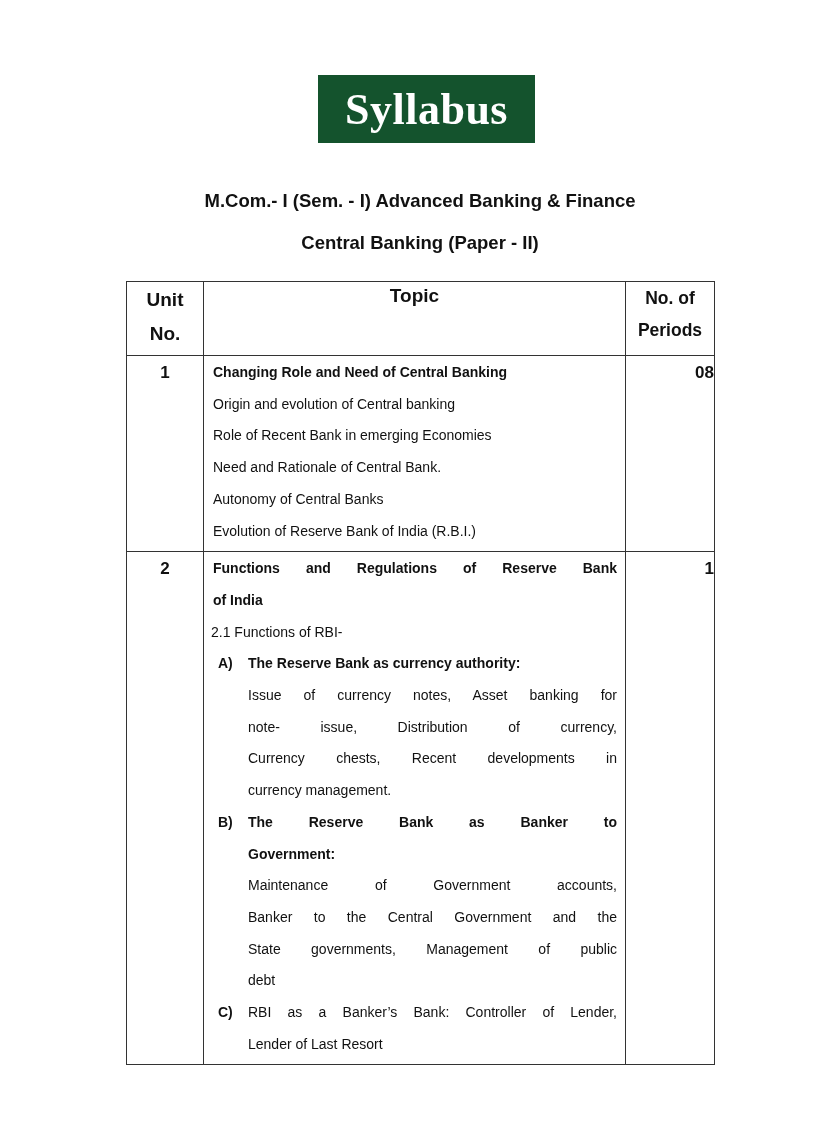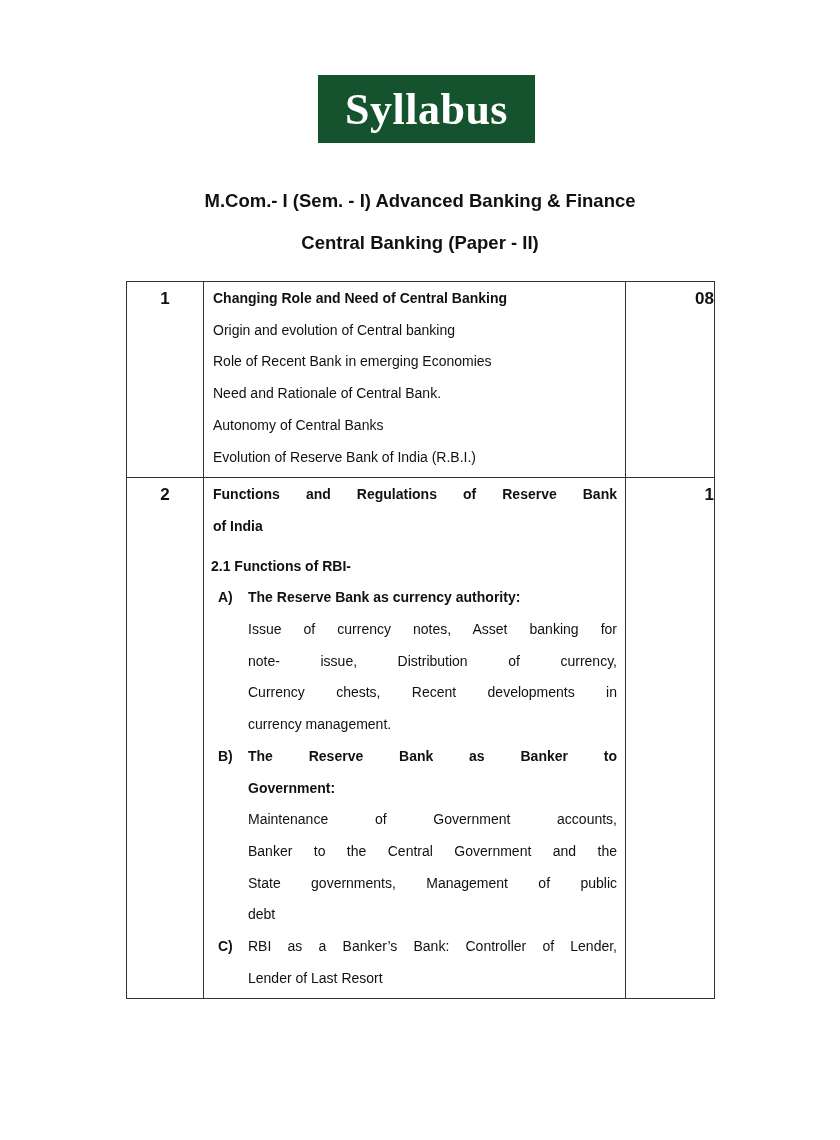--- a/index.html
+++ b/index.html
@@ -36,21 +36,21 @@
     .hdr-unit { padding-top: 1px !important; }
     .hdr-topic { padding-top: 0 !important; line-height: 28px; }
     .hdr-periods { font-size: 17.5px; line-height: 32px; padding-top: -2px; }
 
     .cell-num { text-align: center; font-weight: bold; font-size: 17px; line-height: 31.7px; padding-top: 1px !important; }
     .cell-periods { text-align: right; font-weight: bold; font-size: 17px; line-height: 31.7px; padding-top: 1px !important; }
     .cell-topic { padding: 1px 8px 4px 9px !important; font-size: 14px; line-height: 31.7px; }
 
     .t-line { display: block; white-space: nowrap; }
     .t-bold { font-weight: bold; }
-    .sec-label { font-weight: bold; margin-left: -2px; margin-top: 8px; }
+    .sec-label { font-weight: normal; margin-left: -2px; }
 
     .item { display: flex; }
     .item-marker { width: 35px; flex: none; font-weight: bold; padding-left: 5px; box-sizing: border-box; }
     .item-body { flex: 1; }
     .j { display: block; text-align: justify; text-align-last: justify; }
     .nj { display: block; }
   </style>
 </head>
 <body>
 
@@ -60,20 +60,33 @@
 <div class="subtitle sub1">M.Com.- I (Sem. - I) Advanced Banking &amp; Finance</div>
 <div class="subtitle sub2">Central Banking (Paper - II)</div>
 
 <table class="syllabus-table">
   <colgroup>
     <col class="col-unit">
       <col class="col-topic">
       <col class="col-periods">
   </colgroup>
   <tbody>
+      <tr>
+    <th class="hdr hdr-unit">
+      <span class="t-line">Unit</span>
+      <span class="t-line">No.</span>
+    </th>
+    <th class="hdr hdr-topic">
+      <span class="t-line">Topic</span>
+    </th>
+    <th class="hdr hdr-periods">
+      <span class="t-line">No. of</span>
+      <span class="t-line">Periods</span>
+    </th>
+  </tr>
 
   <tr style="height:190px;">
     <td class="cell-num">1</td>
     <td class="cell-topic">
       <span class="t-line t-bold">Changing Role and Need of Central Banking</span>
       <span class="t-line">Origin and evolution of Central banking</span>
       <span class="t-line">Role of Recent Bank in emerging Economies</span>
       <span class="t-line">Need and Rationale of Central Bank.</span>
       <span class="t-line">Autonomy of Central Banks</span>
       <span class="t-line">Evolution of Reserve Bank of India (R.B.I.)</span>

